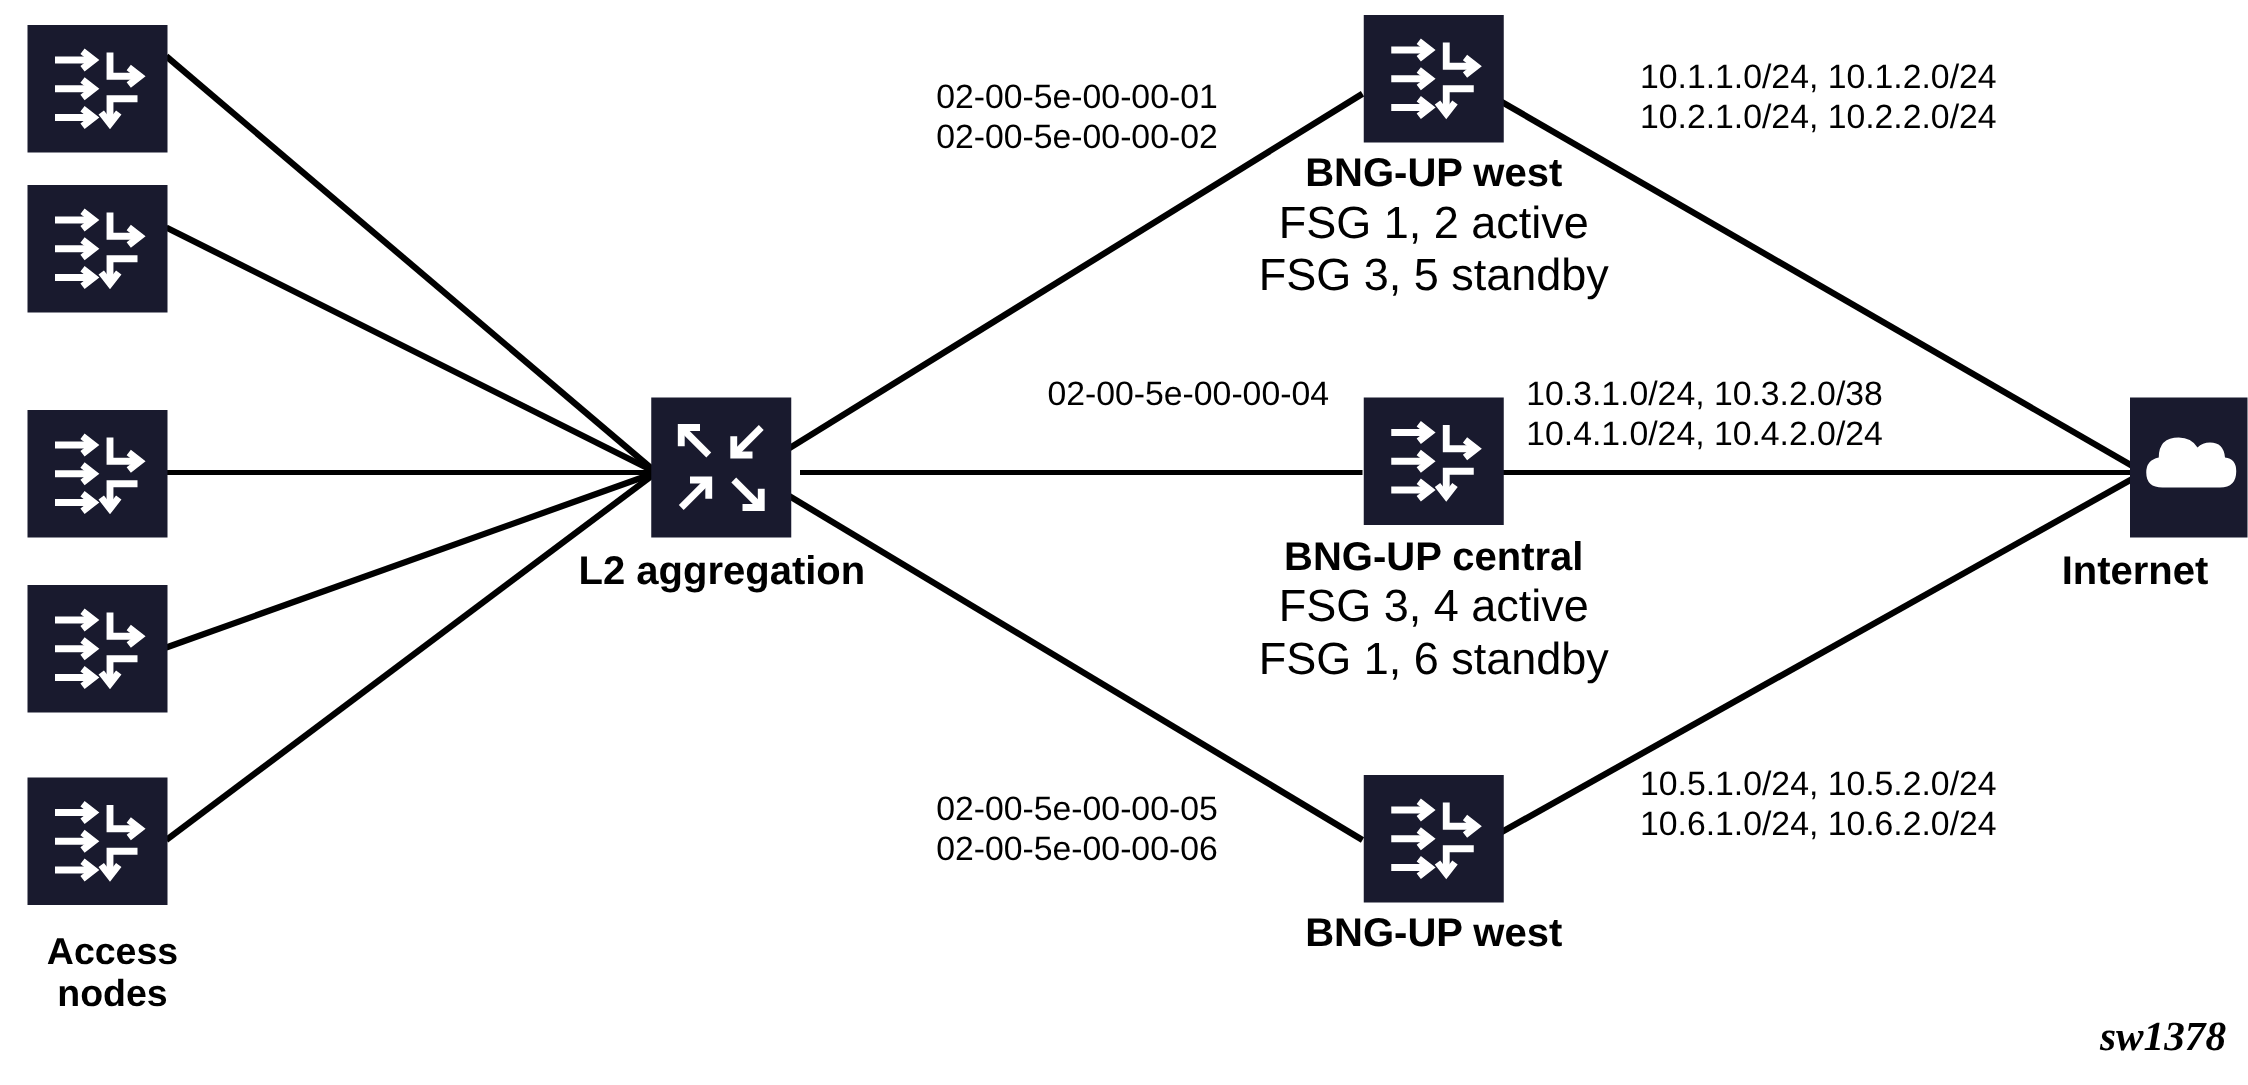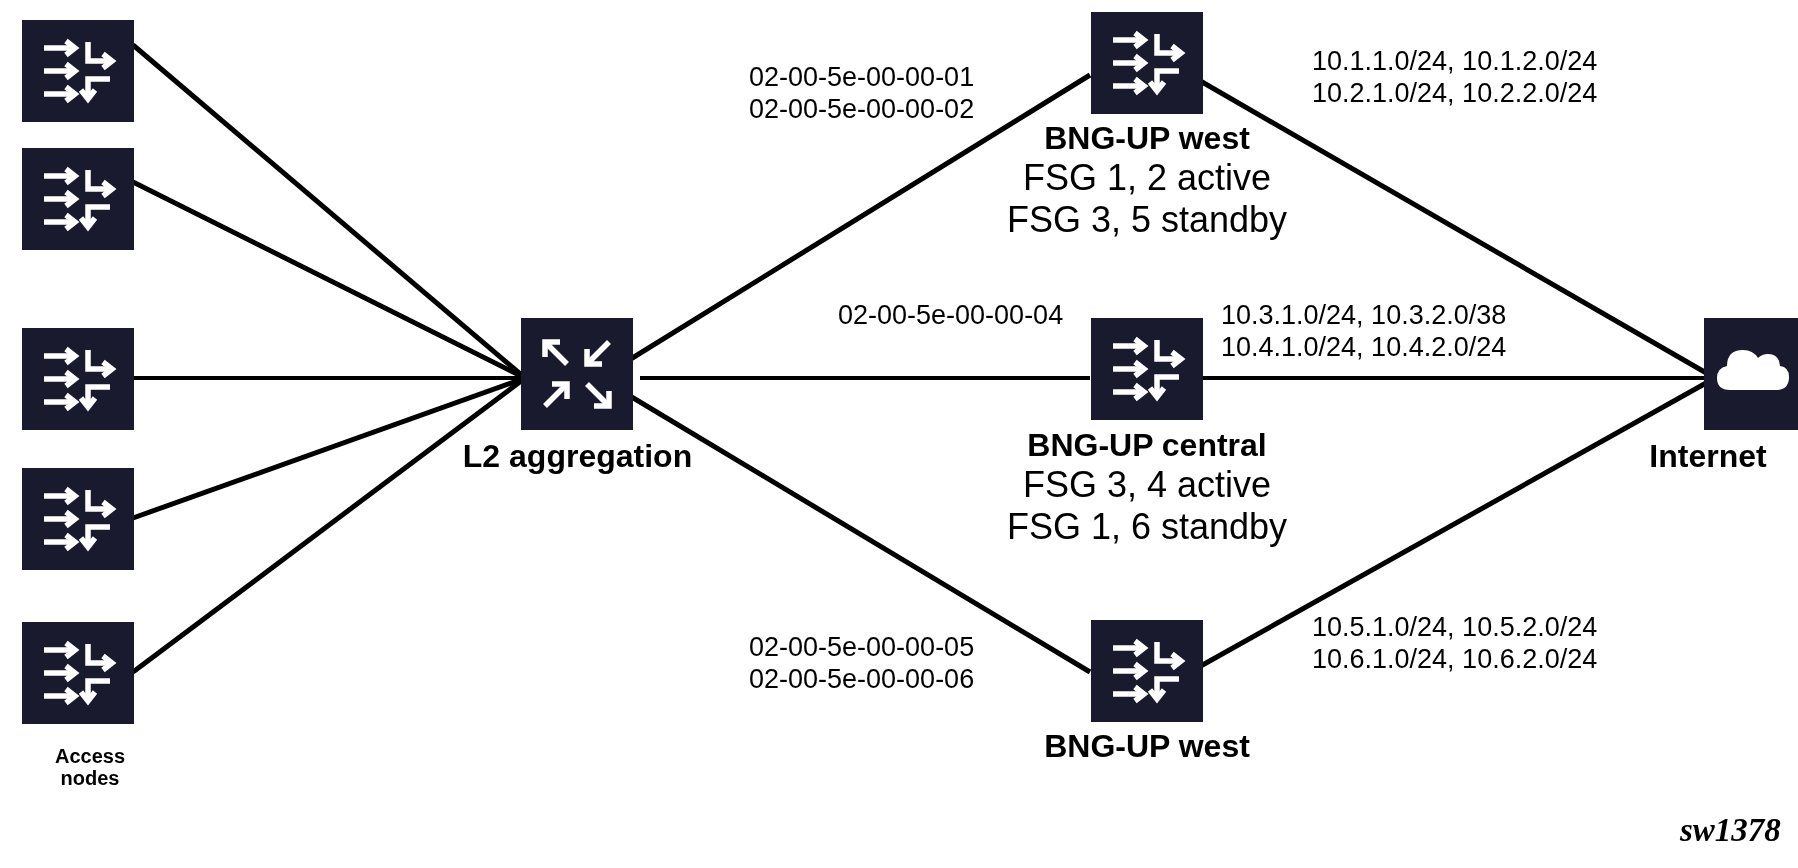--- a/index.html
+++ b/index.html
@@ -31,21 +31,21 @@
     white-space:nowrap;
     text-align:left;
   }
   .watermark{
     position:absolute;
     font-family:Liberation Serif, serif;
     font-style:italic;font-weight:bold;
     font-size:33px;
   }
   .accesslabel{
-    position:absolute;text-align:center;font-weight:bold;font-size:20px;
+    position:absolute;text-align:center;font-weight:bold;font-size:30px;
     line-height:1.12;
   }
 </style>
 </head>
 <body>
 
 <div id="stage">
 
   <svg class="links" viewBox="0 0 1798 868">
     <g stroke="#000000" stroke-width="5" fill="none" stroke-linecap="butt">

